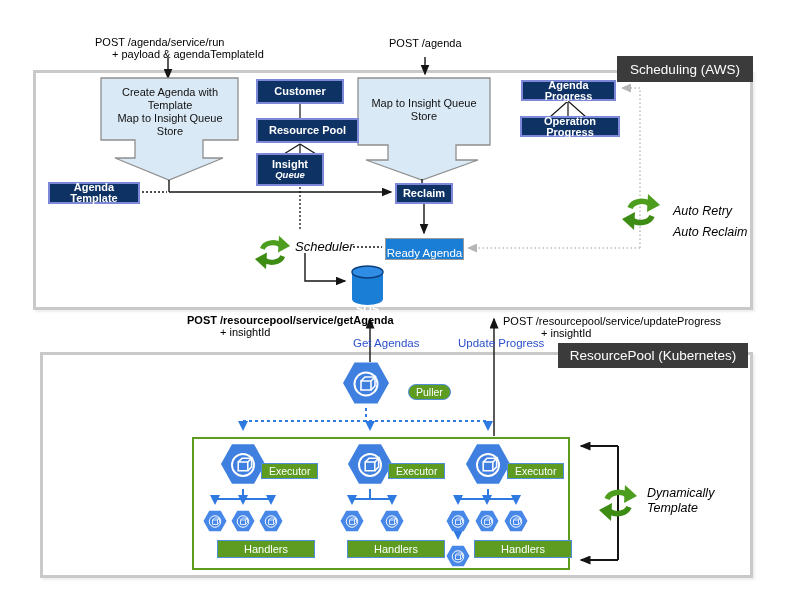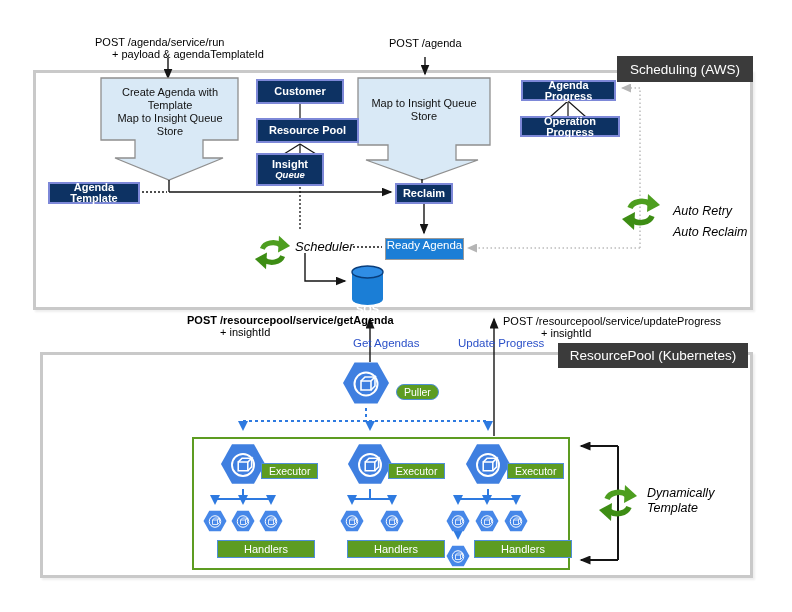--- a/index.html
+++ b/index.html
@@ -14,21 +14,21 @@
 
   .title-tag{position:absolute;background:var(--title_bg,#3b3b3b);color:#fff;font-size:13.5px;
              display:flex;align-items:center;justify-content:center;z-index:5;}
 
   .box-navy{position:absolute;background:var(--navy,#0d3263);border:2px solid var(--navy_border,#7d88d8);
             color:#fff;font-weight:bold;font-size:11px;display:flex;flex-direction:column;
             align-items:center;justify-content:center;text-align:center;box-sizing:border-box;z-index:3;
             line-height:11px;}
   .box-navy .sub{font-size:9.5px;font-style:italic;line-height:10px;}
   .box-blue{position:absolute;background:var(--bright_blue,#1b7ed6);border:1.5px solid #9a9a9a;
-            color:#fff;font-size:11.5px;display:flex;align-items:flex-start;justify-content:center;
+            color:#fff;font-size:11.5px;display:flex;align-items:flex-end;justify-content:center;
             box-sizing:border-box;z-index:3;}
 
   .flowtext{position:absolute;font-size:11px;line-height:13px;text-align:center;color:#111;z-index:3;}
 
   .glabel{position:absolute;background:var(--green_label,#5d9c21);border:1.5px solid #4f8fd9;
           color:#fff;font-size:10.5px;padding:1px 7px;z-index:4;white-space:nowrap;box-sizing:border-box;}
   .glabel.big{font-size:11px;padding:2px 26px;}
 
   .ann{position:absolute;font-size:11px;color:#000;white-space:nowrap;z-index:4;}
   .ann.blue{color:var(--link_blue,#2b50c8);font-size:11.5px;}
@@ -224,21 +224,21 @@
   </div>
   <div class="box-navy" style="left:520px;top:116px;width:100px;height:21px;">
     <span>Operation Progress</span>
   </div>
 
   <div class="box-blue" style="left:385px;top:238px;width:79px;height:22px;">
     <span>Ready Agenda</span>
   </div>
   <div class="sqstext" style="left:352px;top:283px;width:31px;">SQS</div>
 
-  <div class="glabel" style="left:396px;top:384px;border-radius:8px;">Puller</div>
+  <div class="glabel" style="left:408px;top:384px;border-radius:8px;">Puller</div>
   <div class="glabel" style="left:261px;top:463px;">Executor</div>
   <div class="glabel" style="left:388px;top:463px;">Executor</div>
   <div class="glabel" style="left:507px;top:463px;">Executor</div>
   <div class="glabel big" style="left:217px;top:540px;">Handlers</div>
   <div class="glabel big" style="left:347px;top:540px;">Handlers</div>
   <div class="glabel big" style="left:474px;top:540px;">Handlers</div>
 
   <div class="ann" style="left:95px;top:36px;">POST /agenda/service/run</div>
   <div class="ann" style="left:112px;top:48px;">+ payload &amp; agendaTemplateId</div>
   <div class="ann" style="left:389px;top:37px;">POST /agenda</div>

